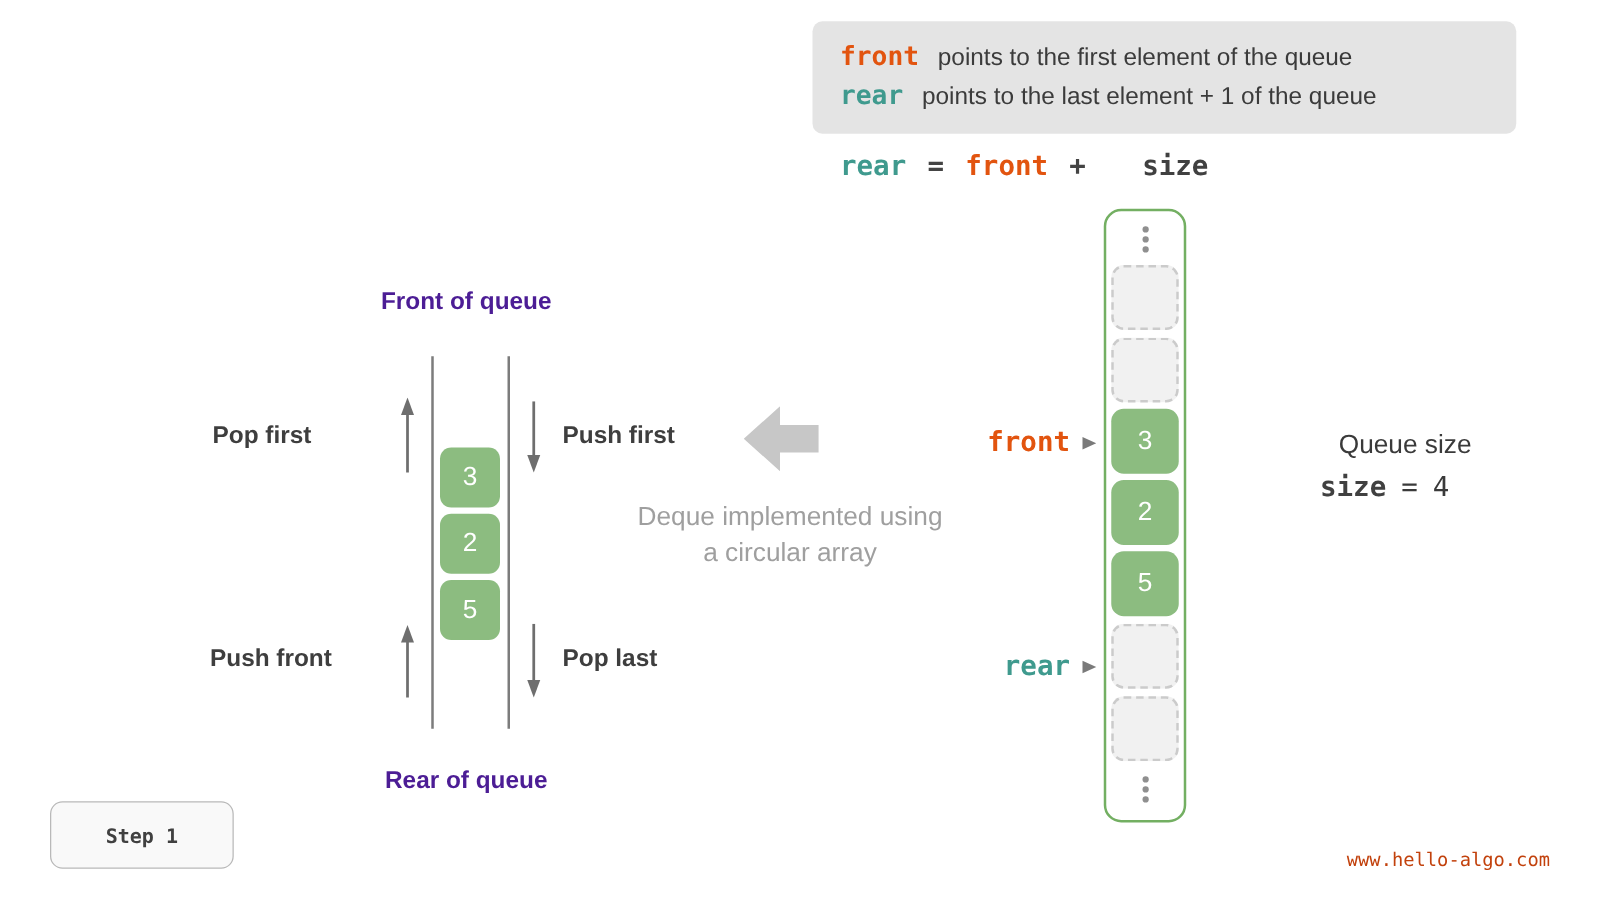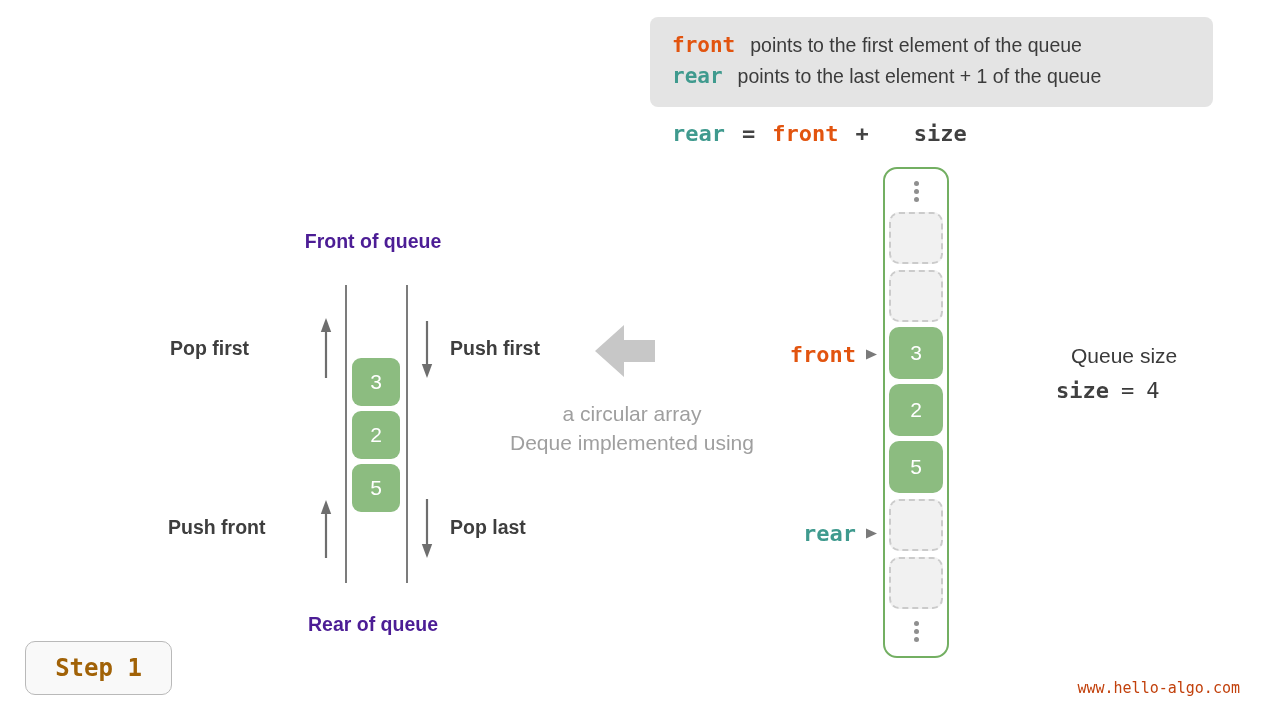--- a/index.html
+++ b/index.html
@@ -48,23 +48,23 @@
 
   .pointer-row{position:absolute;display:flex;justify-content:flex-end;align-items:center;gap:9px;
                width:160px;height:26px;font-size:22px;}
 
   
   .size-title{position:absolute;left:1028px;top:344px;font-size:21px;color:#3a3a3a;margin-left:43px;}
   .size-line{position:absolute;left:1028px;top:378px;display:flex;gap:12px;align-items:baseline;
              font-size:22px;color:#3a3a3a;font-family:"DejaVu Sans Mono", monospace;}
 
   
-  .step-btn{position:absolute;left:25px;top:641px;width:145px;height:52px;background:#f9f9f9;
+  .step-btn{position:absolute;left:40px;top:641px;width:145px;height:52px;background:#f9f9f9;
             border:1.5px solid #b9b9b9;border-radius:10px;display:flex;align-items:center;justify-content:center;
-            font-family:"DejaVu Sans Mono", monospace;font-weight:bold;font-size:24px;color:#a16207;}
+            font-family:"DejaVu Sans Mono", monospace;font-weight:bold;font-size:16px;color:#404040;}
   .watermark{position:absolute;right:40px;top:679px;font-family:"DejaVu Sans Mono", monospace;
              font-size:15px;color:#c2410c;}
 </style>
 </head>
 <body>
 
 <div class="canvas">
 
   <div class="info-box">
     <div class="info-line">
@@ -113,22 +113,22 @@
   <div class="dq-label right-align" style="left:170px;top:337px;">Pop first</div>
   <div class="dq-label" style="left:450px;top:337px;">Push first</div>
   <div class="dq-label right-align" style="left:168px;top:516px;">Push front</div>
   <div class="dq-label" style="left:450px;top:516px;">Pop last</div>
   <div class="dq-title" style="left:272px;top:613px;">Rear of queue</div>
 
   <svg class="block-arrow" width="60" height="52">
     <polygon points="0,26 29,0 29,15 60,15 60,37 29,37 29,52" fill="#c7c7c7"></polygon>
   </svg>
   <div class="caption">
+    <div>Deque implemented using</div>
     <div>a circular array</div>
-    <div>Deque implemented using</div>
   </div>
 
   <div class="array-col">
     <div class="dots" style="top:12px;">
         <i></i>
         <i></i>
         <i></i>
       </div>
     <div class="acell empty" style="top:43px;"></div>
     <div class="acell empty" style="top:101px;"></div>

